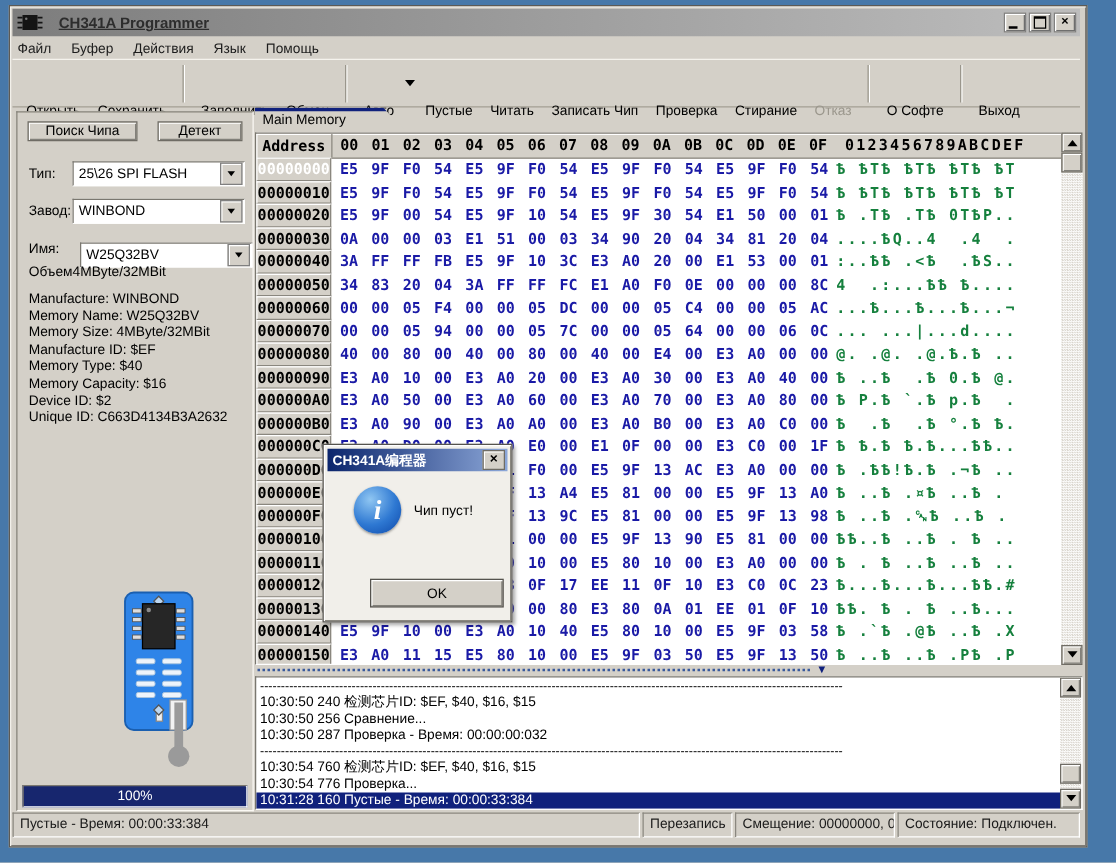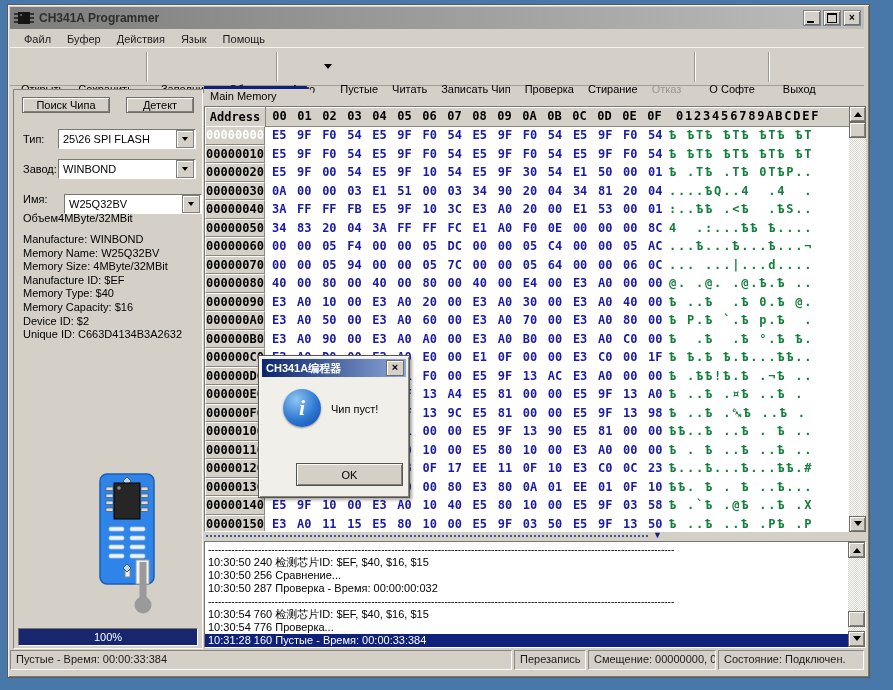--- a/index.html
+++ b/index.html
@@ -6,31 +6,31 @@
   body{width:893px;height:690px;position:relative;overflow:hidden;
        background:#4778A9;font-family:"Liberation Sans",sans-serif;
        -webkit-font-smoothing:none;}
   
   .window{position:absolute;left:7px;top:4px;width:861px;height:672px;
           background:#D4D0C8;border:1px solid #5c5a55;
           box-shadow:inset 1px 1px 0 #F2F0EA, inset -1px -1px 0 #7d7a74;}
   .titlebar{position:absolute;left:10px;top:7px;width:854px;height:22px;
             background:linear-gradient(90deg,#7D7D7D,#BDBDBD);
             display:flex;align-items:center;padding:0;}
-  .apptitle{color:#2d2d2d;font-weight:bold;font-size:12px;margin-left:4px;}
+  .apptitle{color:#2d2d2d;font-weight:bold;font-size:12px;margin-left:12px;text-decoration:underline;}
   .appicon{width:22px;height:16px;margin-left:3px;flex:0 0 auto;}
   .winbtns{margin-left:auto;margin-right:3px;display:flex;gap:2px;}
   .wbtn{width:16px;height:14px;background:#D4D0C8;border:1px solid #808080;
         box-shadow:inset 1px 1px 0 #fff, inset -1px -1px 0 #6e6e6e;
         position:relative;display:flex;align-items:center;justify-content:center;
         font-size:10px;font-weight:bold;color:#000;line-height:1;}
   .wbtn .minbar{position:absolute;left:3px;bottom:2px;width:7px;height:2px;background:#000;}
   .wbtn .maxbox{width:8px;height:7px;border:1px solid #000;border-top:2px solid #000;}
   
-  .menubar{position:absolute;left:16px;top:30px;width:854px;height:17px;
+  .menubar{position:absolute;left:6px;top:30px;width:854px;height:17px;
            display:flex;align-items:center;font-size:11px;color:#1c1c1c;}
   .mitem{padding:1px 8px;}
   
   .toolbar{position:absolute;left:10px;top:47px;width:854px;height:39px;
            border-top:1px solid #F5F3ED;border-bottom:1px solid #a39e93;
            display:flex;align-items:center;padding-left:4px;box-sizing:border-box;}
   .tbtn{display:flex;flex-direction:column;align-items:center;justify-content:center;
         padding:1px 7px;height:36px;font-size:11px;color:#000;white-space:nowrap;gap:43px;}
   .tbtn svg{width:20px;height:20px;margin-bottom:1px;}
   .tbtn.disabled{color:#9b978d;}

